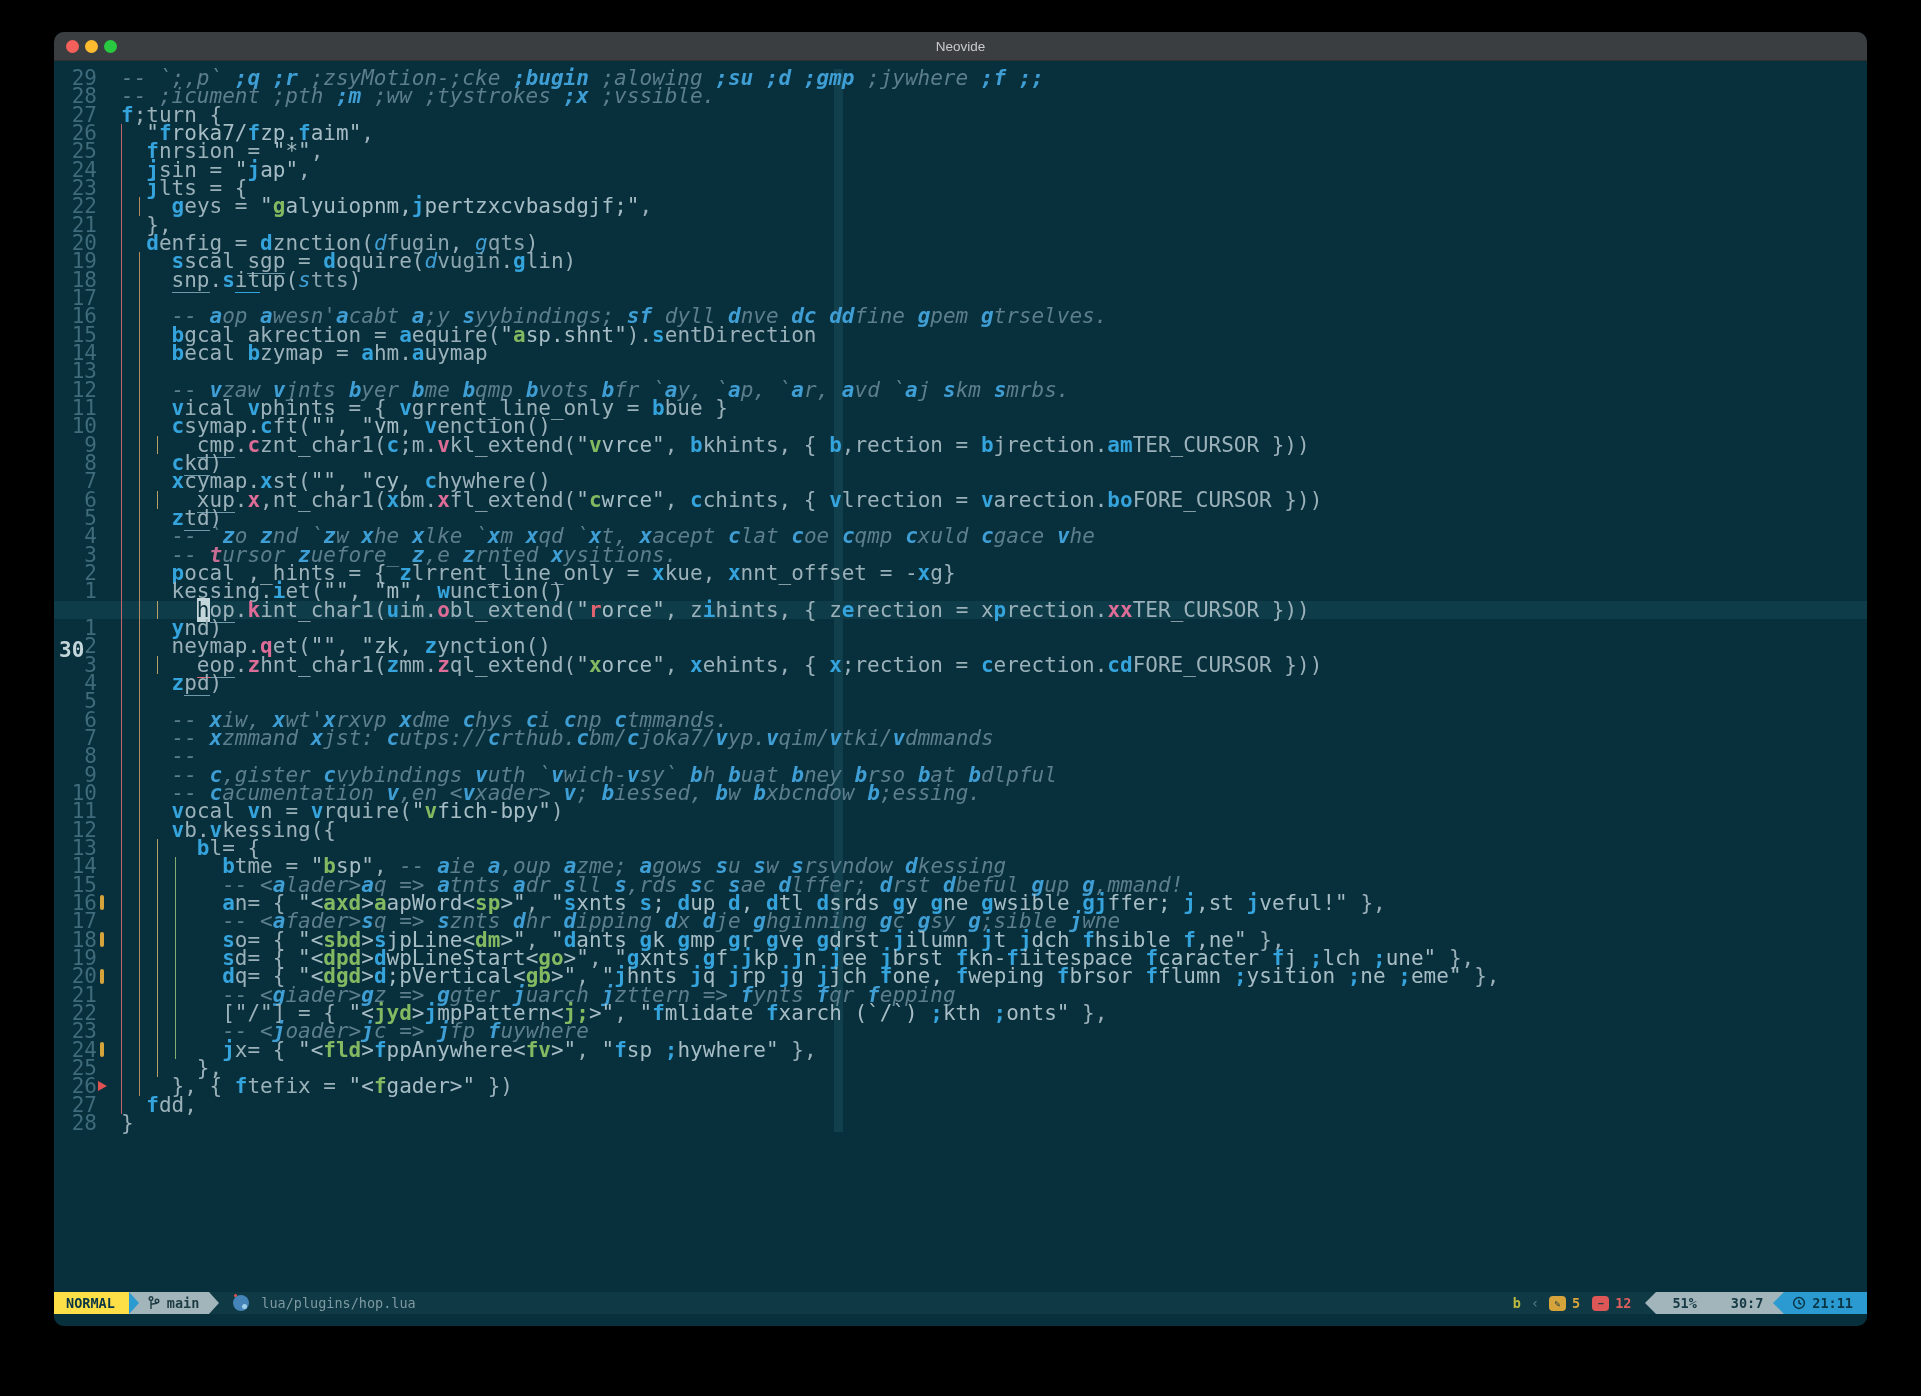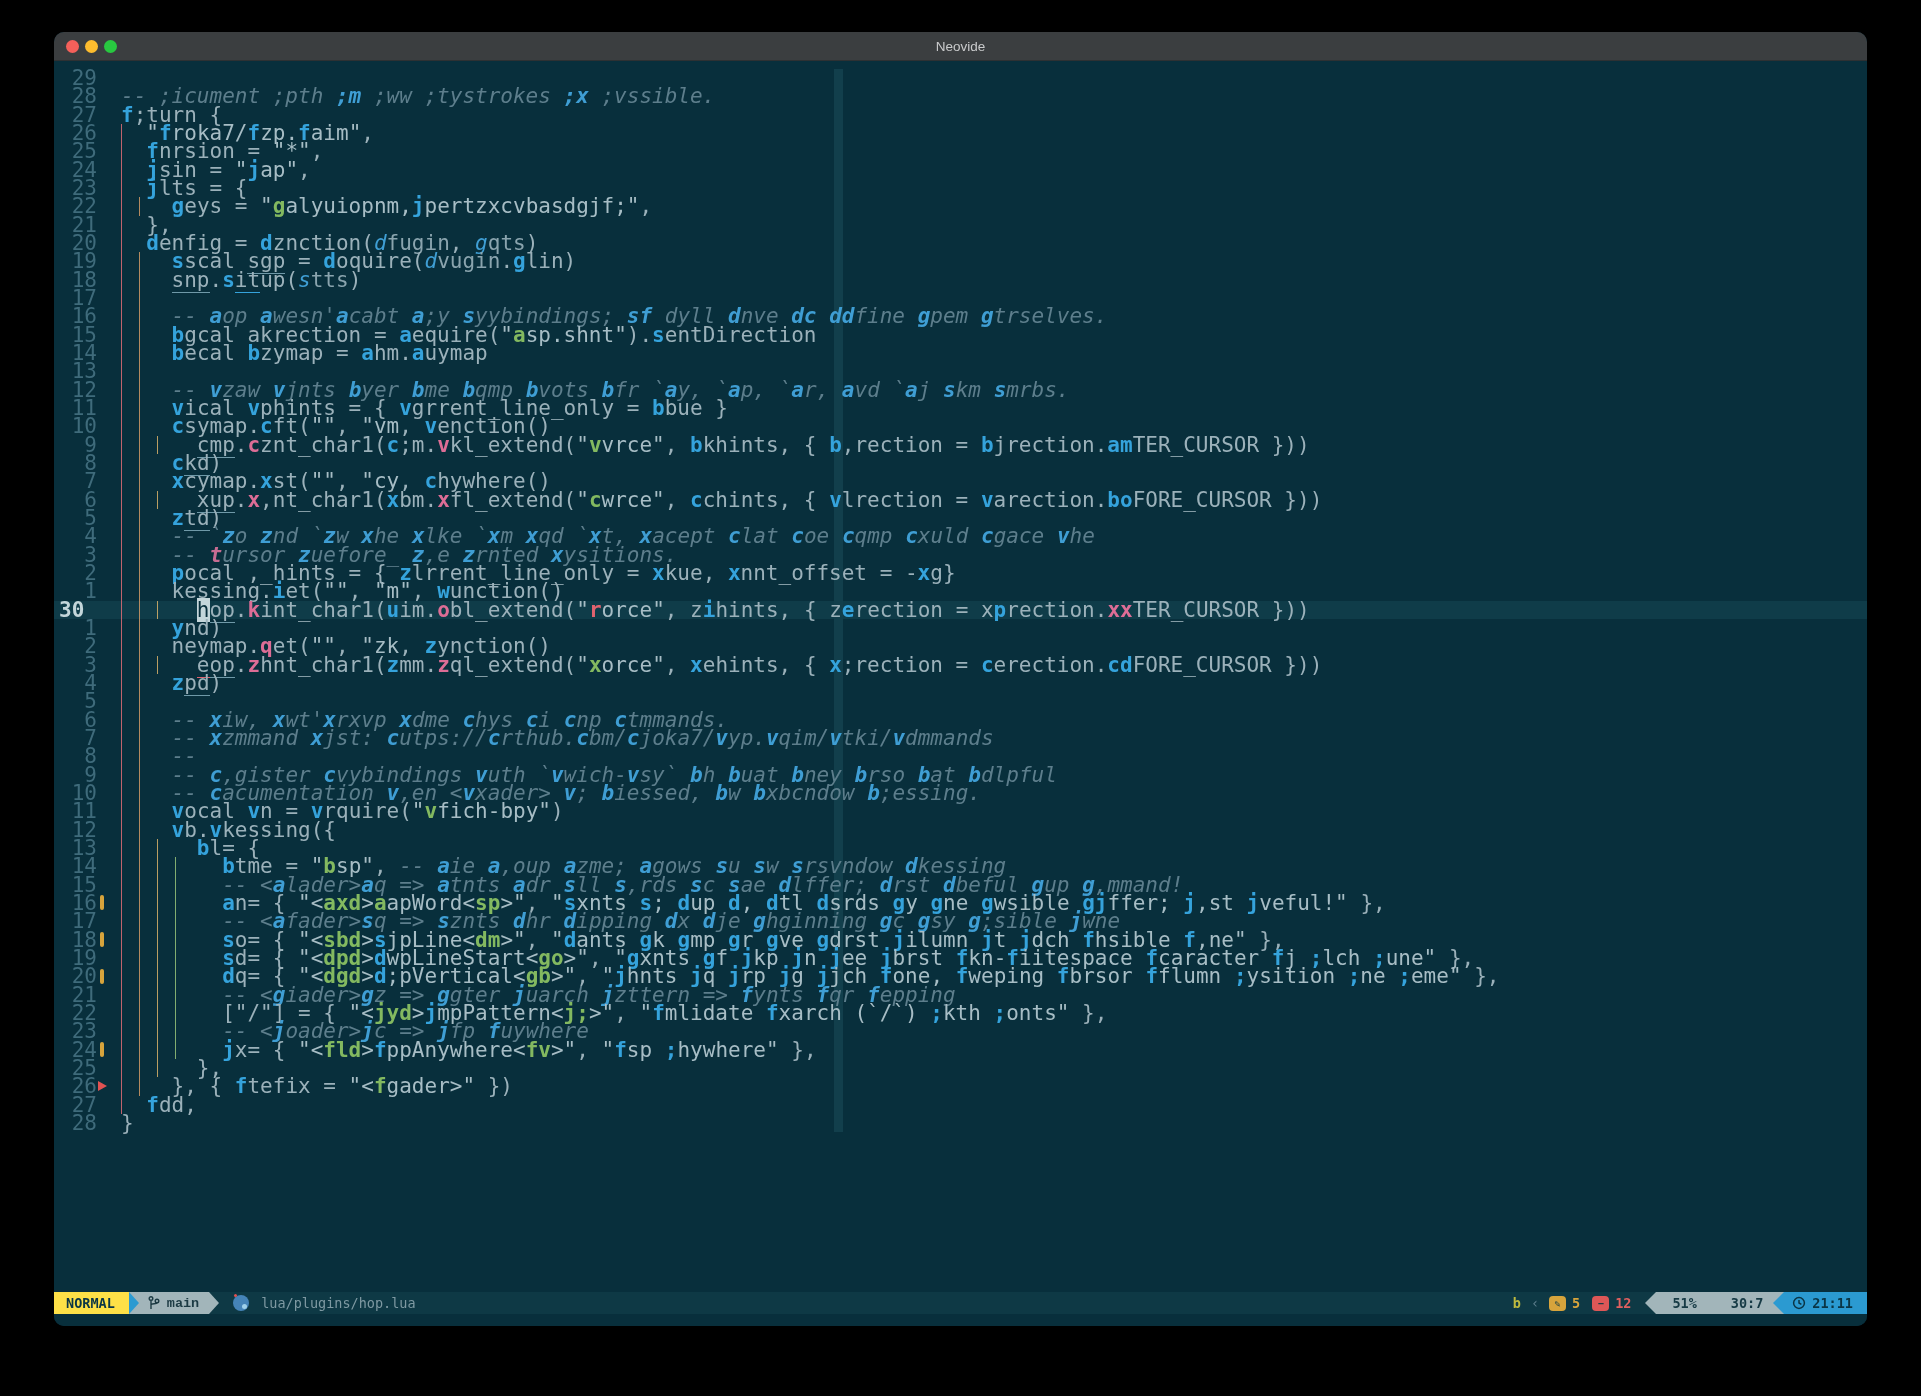--- a/index.html
+++ b/index.html
@@ -8,21 +8,21 @@
   #titlebar{position:relative;height:28px;background:#3b3e40;border-bottom:1px solid #2e3133;display:flex;align-items:center;justify-content:center;}
   .tl{position:absolute;top:7.5px;width:13px;height:13px;border-radius:50%;}
   .tl.red{left:12px;background:#f5605a;}
   .tl.yellow{left:31px;background:#fdbc2e;}
   .tl.green{left:50px;background:#28c840;}
   #win-title{color:#c9cacb;font-family:"Liberation Sans",sans-serif;font-size:13.5px;}
   
   #buffer{position:relative;height:1231px;background:#082f3c;}
   .row{position:absolute;left:0;width:100%;height:18.333px;white-space:pre;font-size:21px;line-height:18.333px;}
   .lnum{position:absolute;left:5px;top:0;width:38px;text-align:right;color:#3f6b7b;}
-  .lnum.cur{text-align:left;color:#c3d6da;font-weight:bold;}
+  .lnum.cur{text-align:left;color:#c3d6da;font-weight:bold;margin-top:40px;}
   .code{position:absolute;left:67px;top:0;}
   .band{position:absolute;left:0;width:100%;height:18.333px;background:#0f3c49;}
   .ccol{position:absolute;width:9px;background:#123f4c;}
   .guide{position:absolute;width:1px;opacity:.85;}
   .sign{position:absolute;left:46px;width:3.5px;height:15px;border-radius:2px;}
   .errsign{position:absolute;left:44px;width:0;height:0;border-top:5.5px solid transparent;border-bottom:5.5px solid transparent;border-left:9px solid #e05252;}
   
   .sg-n{color:#9bb1ba;} .sg-s{color:#a7bdc5;}
   .sg-c{color:#5d7e8c;font-style:italic;}
   .sg-cb{color:#3f9ed4;font-style:italic;font-weight:bold;}
@@ -37,21 +37,21 @@
   .sg-ub{color:#9bb1ba;border-bottom:1.5px solid #35a3dc;}
   .sg-ue{color:#9bb1ba;border-bottom:1.5px solid #e0636f;}
   .sg-cur{background:#c4d6da;color:#082f3c;}
   
   #statusline{position:relative;height:22px;background:#0e3945;display:flex;align-items:stretch;font-size:13.5px;font-weight:bold;}
   .seg{display:flex;align-items:center;}
   .seg-mode{background:#fde047;color:#0a3545;padding:0 14px 0 12px;}
   .arr{width:0;height:0;border-top:11px solid transparent;border-bottom:11px solid transparent;}
   .arr-mode{border-left:10px solid #2b9ad1;background:#a2b5ba;}
   .arr-branch{border-left:10px solid #a2b5ba;}
-  .seg-branch{background:#a2b5ba;color:#1d3b44;padding:0 10px 0 8px;gap:7px;font-family:Liberation Mono, monospace;}
+  .seg-branch{background:#a2b5ba;color:#1d3b44;padding:0 10px 0 8px;gap:7px;}
   .lua-icon{position:relative;width:16px;height:16px;margin-left:14px;border-radius:50%;background:#4584b8;align-self:center;}
   .lua-dot{position:absolute;right:2px;bottom:2px;width:5px;height:5px;border-radius:50%;background:#9fd0ea;}
   .lua-spark{position:absolute;left:1px;top:-1px;width:3px;height:3px;border-radius:50%;background:#e05252;}
   .path{color:#7e99a2;margin-left:12px;align-self:center;font-weight:normal;}
   .spacer{flex:1;}
   .flag{color:#bdb93f;align-self:center;}
   .thin-sep{color:#5d7e8c;align-self:center;margin:0 10px;font-weight:normal;}
   .badge{width:17px;height:15px;border-radius:4px;display:flex;align-items:center;justify-content:center;font-size:10px;color:#0e3945;align-self:center;}
   .badge-mod{background:#d7a43c;}
   .badge-del{background:#dd5757;margin-left:12px;}
@@ -85,21 +85,21 @@
       <div class="guide" style="left: 103.123px; top: 429.659px; height: 18.333px; background: rgb(216, 177, 106);"></div>
       <div class="guide" style="left: 103.123px; top: 539.657px; height: 18.333px; background: rgb(216, 177, 106);"></div>
       <div class="guide" style="left: 103.123px; top: 594.656px; height: 18.333px; background: rgb(216, 177, 106);"></div>
       <div class="guide" style="left: 103.123px; top: 777.986px; height: 238.329px; background: rgb(216, 177, 106);"></div>
       <div class="guide" style="left: 121.185px; top: 796.319px; height: 201.663px; background: rgb(152, 195, 121);"></div>
       <div class="sign" style="top: 834.485px; background: rgb(215, 164, 60);"></div>
       <div class="sign" style="top: 871.151px; background: rgb(215, 164, 60);"></div>
       <div class="sign" style="top: 907.817px; background: rgb(215, 164, 60);"></div>
       <div class="sign" style="top: 981.149px; background: rgb(215, 164, 60);"></div>
       <div class="errsign" style="top: 1019.81px;"></div>
-      <div class="row" style="top: 8px;"><span class="lnum">29</span></div>
+      <div class="row" style="top: 8px;"><span class="lnum">29</span><span class="code"><span class="sg-c">-- `;,p` </span><span class="sg-cb">;q ;r </span><span class="sg-c">;zsyMotion-;cke </span><span class="sg-cb">;bugin </span><span class="sg-c">;alowing </span><span class="sg-cb">;su ;d ;gmp </span><span class="sg-c">;jywhere </span><span class="sg-cb">;f ;;</span></span></div>
       <div class="row" style="top: 26.333px;"><span class="lnum">28</span><span class="code"><span class="sg-c">-- ;icument ;pth </span><span class="sg-cb">;m </span><span class="sg-c">;ww ;tystrokes </span><span class="sg-cb">;x </span><span class="sg-c">;vssible.</span></span></div>
       <div class="row" style="top: 44.666px;"><span class="lnum">27</span><span class="code"><span class="sg-b">f</span><span class="sg-n">;turn {</span></span></div>
       <div class="row" style="top: 62.999px;"><span class="lnum">26</span><span class="code">  <span class="sg-s">"</span><span class="sg-b">f</span><span class="sg-s">roka7/</span><span class="sg-b">f</span><span class="sg-s">zp.</span><span class="sg-b">f</span><span class="sg-s">aim"</span><span class="sg-n">,</span></span></div>
       <div class="row" style="top: 81.332px;"><span class="lnum">25</span><span class="code">  <span class="sg-b">f</span><span class="sg-n">nrsion = </span><span class="sg-s">"*"</span><span class="sg-n">,</span></span></div>
       <div class="row" style="top: 99.665px;"><span class="lnum">24</span><span class="code">  <span class="sg-b">j</span><span class="sg-n">sin = </span><span class="sg-s">"</span><span class="sg-b">j</span><span class="sg-s">ap"</span><span class="sg-n">,</span></span></div>
       <div class="row" style="top: 117.998px;"><span class="lnum">23</span><span class="code">  <span class="sg-b">j</span><span class="sg-n">lts = {</span></span></div>
       <div class="row" style="top: 136.331px;"><span class="lnum">22</span><span class="code">    <span class="sg-b">g</span><span class="sg-n">eys = </span><span class="sg-s">"</span><span class="sg-g">g</span><span class="sg-s">alyuiopnm,</span><span class="sg-b">j</span><span class="sg-s">pertzxcvbasdgjf;"</span><span class="sg-n">,</span></span></div>
       <div class="row" style="top: 154.664px;"><span class="lnum">21</span><span class="code">  <span class="sg-n">},</span></span></div>
       <div class="row" style="top: 172.997px;"><span class="lnum">20</span><span class="code">  <span class="sg-b">d</span><span class="sg-n">enfig = </span><span class="sg-b">d</span><span class="sg-n">znction(</span><span class="sg-ib">d</span><span class="sg-i">fugin</span><span class="sg-n">, </span><span class="sg-ib">g</span><span class="sg-i">qts</span><span class="sg-n">)</span></span></div>
       <div class="row" style="top: 191.33px;"><span class="lnum">19</span><span class="code">    <span class="sg-b">s</span><span class="sg-n">scal </span><span class="sg-un">sgp</span><span class="sg-n"> = </span><span class="sg-b">d</span><span class="sg-n">oquire(</span><span class="sg-ib">d</span><span class="sg-i">vugin</span><span class="sg-n">.</span><span class="sg-b">g</span><span class="sg-n">lin)</span></span></div>

